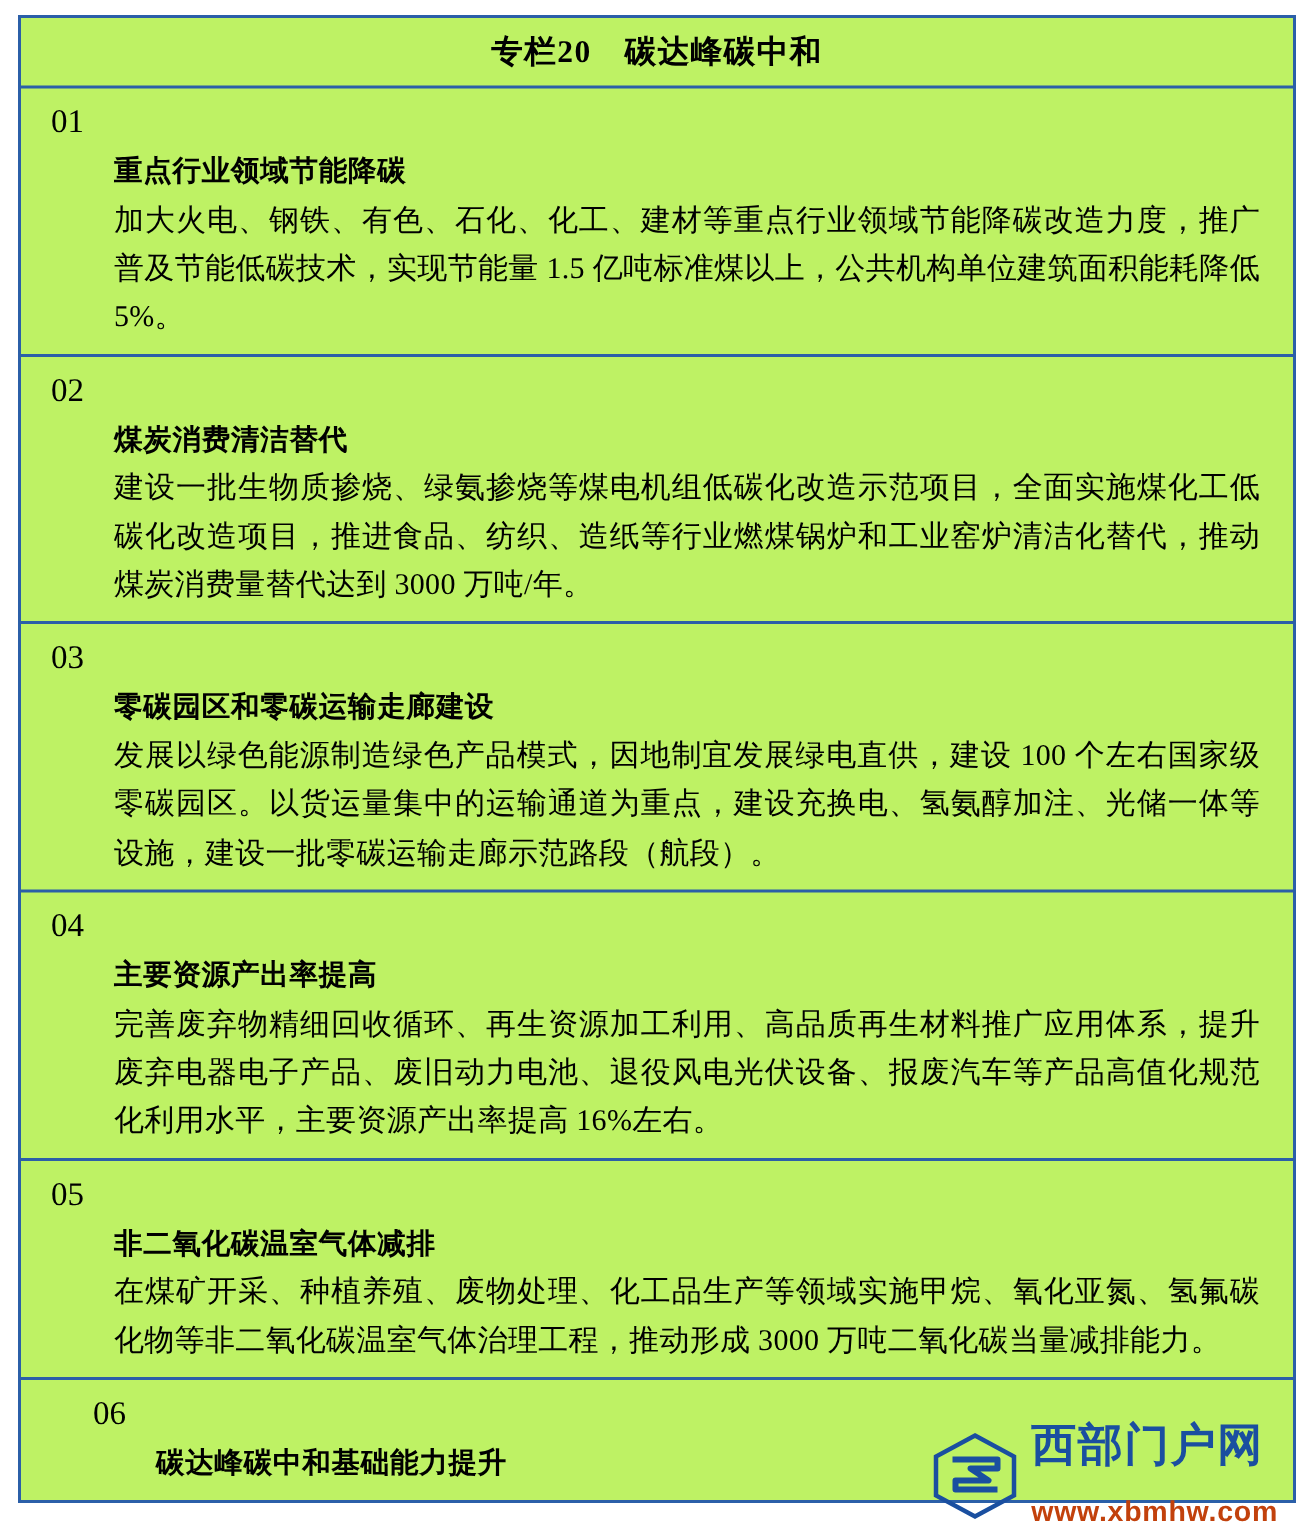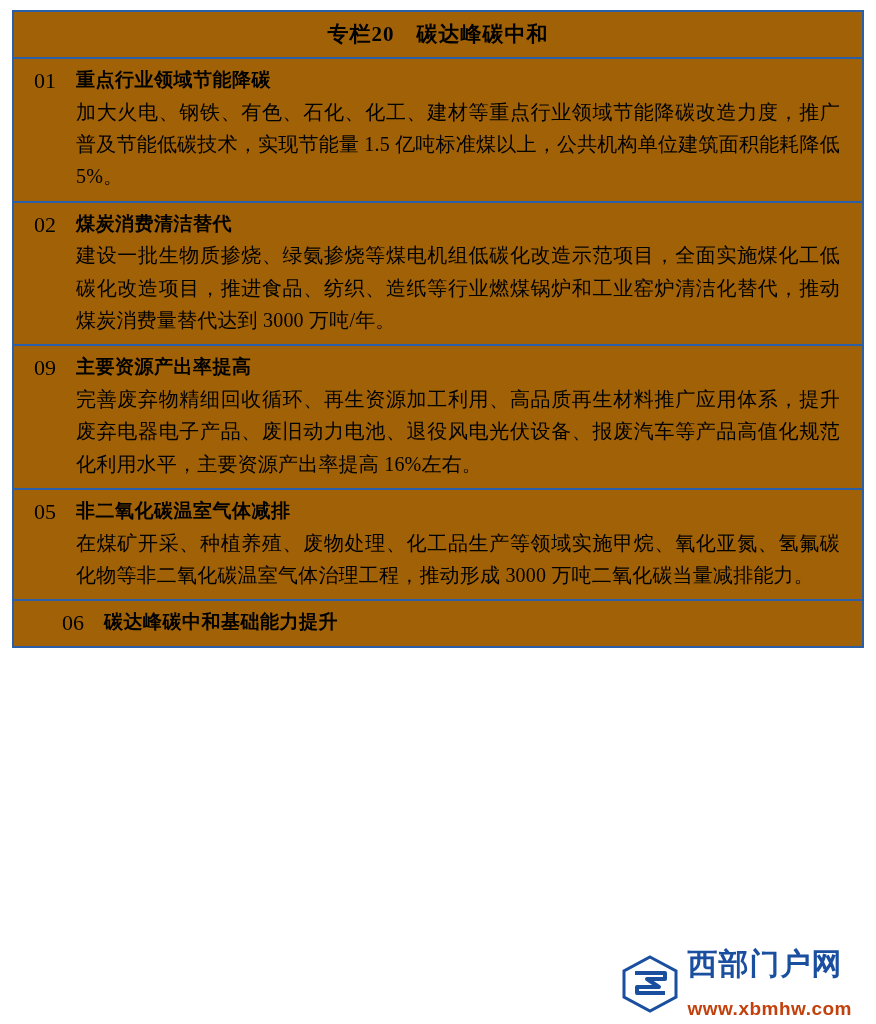--- a/index.html
+++ b/index.html
@@ -15,21 +15,21 @@
   }
   .doc {
     position: relative;
     width: 876px;
     height: 1024px;
     box-sizing: border-box;
     padding: 10px 12px 0 12px;
   }
   .box {
     border: 2px solid #2b5fa8;
-    background: #a16207;
+    background: #bef264;
     box-sizing: border-box;
     width: 852px;
   }
   .title-bar {
     text-align: center;
     font-size: 21px;
     font-weight: bold;
     color: #000000;
     padding: 8px 0 9px 0;
     letter-spacing: 1px;
@@ -62,20 +62,21 @@
     flex: 1 1 auto;
     padding-right: 22px;
   }
   .item-title {
     font-size: 19px;
     font-weight: bold;
     color: #000;
     line-height: 1.45;
     margin-bottom: 2px;
     letter-spacing: 0.5px;
+    margin-top: 35px;
   }
   .item-body {
     font-size: 20px;
     color: #000;
     line-height: 1.62;
     text-align: justify;
     text-justify: inter-ideograph;
     letter-spacing: 0.2px;
   }
   
@@ -134,23 +135,30 @@
     </div>
 
     <div class="item">
       <div class="num">02</div>
       <div class="content">
         <div class="item-title">煤炭消费清洁替代</div>
         <div class="item-body">建设一批生物质掺烧、绿氨掺烧等煤电机组低碳化改造示范项目，全面实施煤化工低碳化改造项目，推进食品、纺织、造纸等行业燃煤锅炉和工业窑炉清洁化替代，推动煤炭消费量替代达到 3000 万吨/年。</div>
       </div>
     </div>
 
+    <div class="item">
+      <div class="num">03</div>
+      <div class="content">
+        <div class="item-title">零碳园区和零碳运输走廊建设</div>
+        <div class="item-body">发展以绿色能源制造绿色产品模式，因地制宜发展绿电直供，建设 100 个左右国家级零碳园区。以货运量集中的运输通道为重点，建设充换电、氢氨醇加注、光储一体等设施，建设一批零碳运输走廊示范路段（航段）。</div>
+      </div>
+    </div>
 
     <div class="item">
-      <div class="num">09</div>
+      <div class="num">04</div>
       <div class="content">
         <div class="item-title">主要资源产出率提高</div>
         <div class="item-body">完善废弃物精细回收循环、再生资源加工利用、高品质再生材料推广应用体系，提升废弃电器电子产品、废旧动力电池、退役风电光伏设备、报废汽车等产品高值化规范化利用水平，主要资源产出率提高 16%左右。</div>
       </div>
     </div>
 
     <div class="item">
       <div class="num">05</div>
       <div class="content">
         <div class="item-title">非二氧化碳温室气体减排</div>

